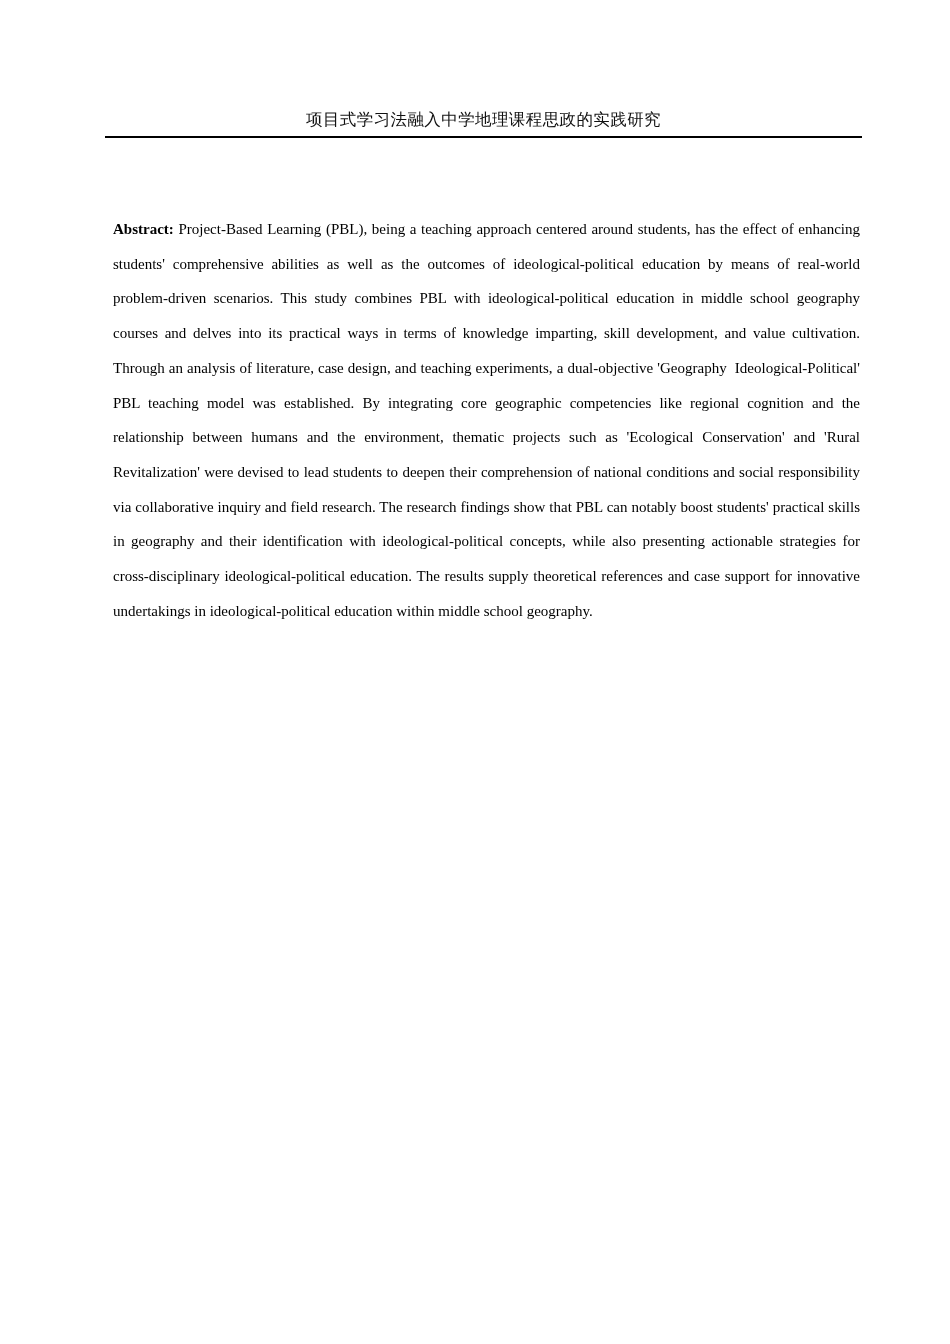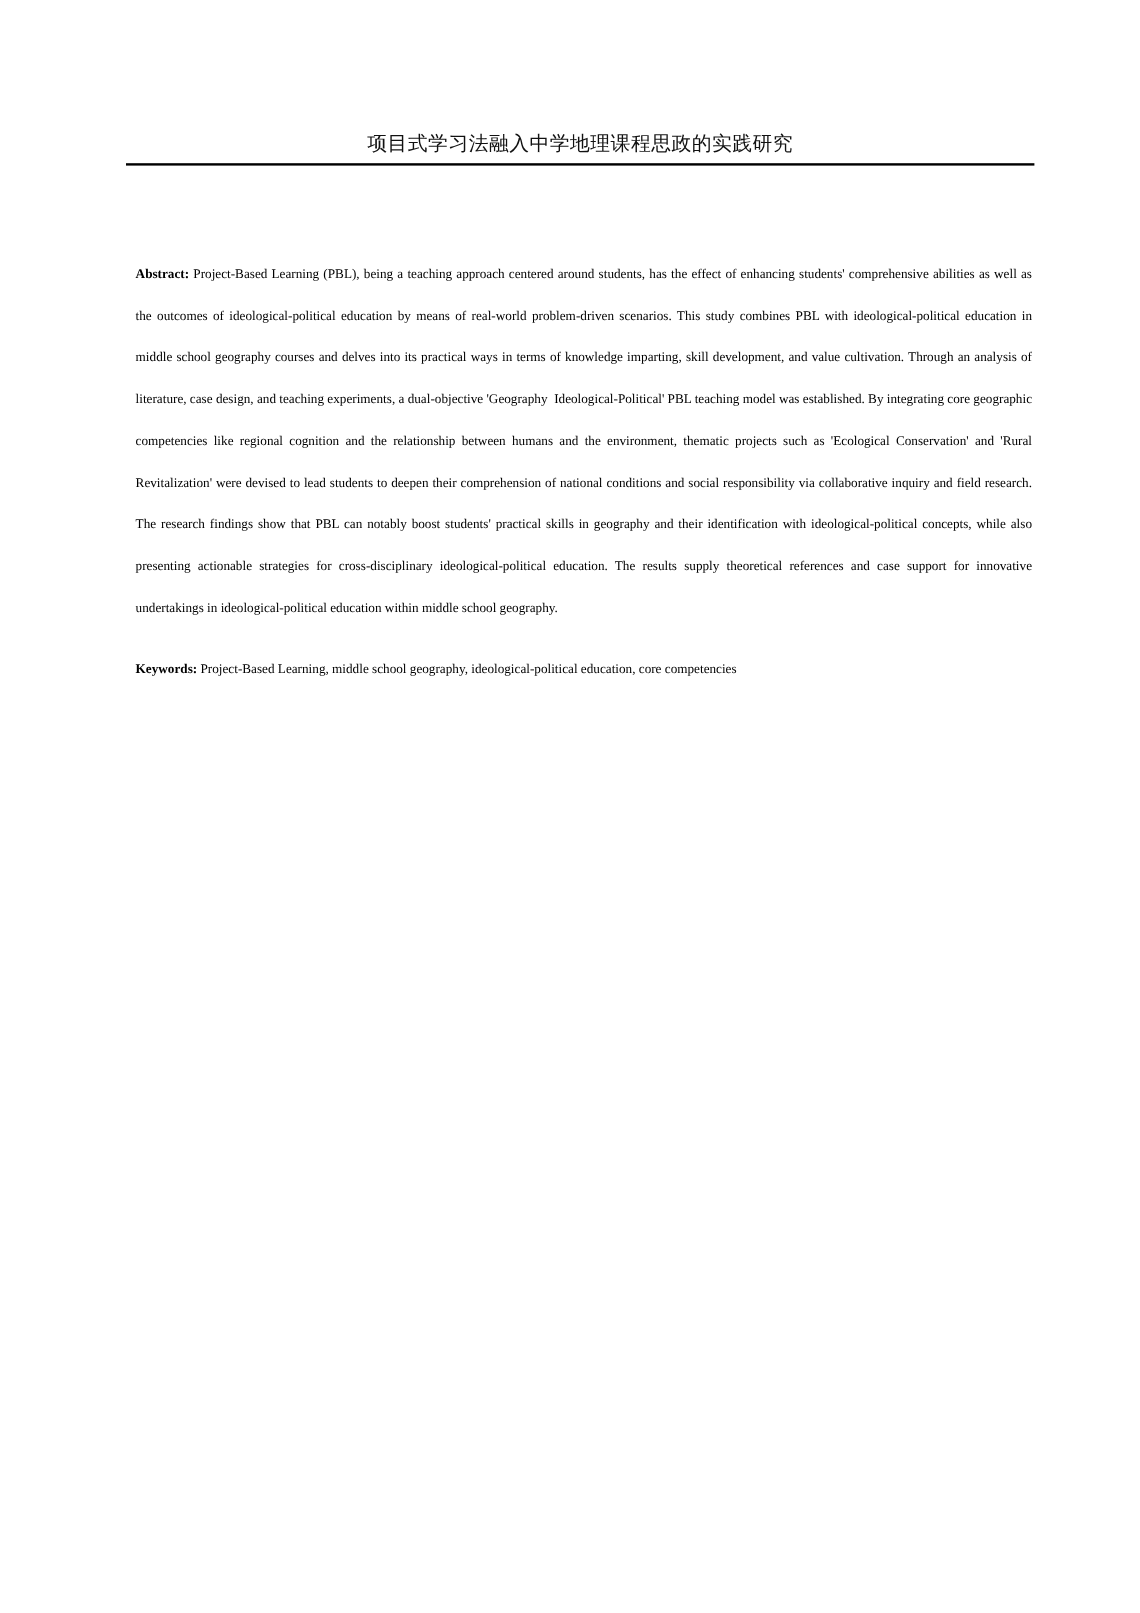--- a/index.html
+++ b/index.html
@@ -49,21 +49,21 @@
 
   
   .content {
     position: absolute;
     left: 113px;
     top: 212px;
     width: 747px;
   }
 
   .para {
-    font-size: 11px;
+    font-size: 15px;
     line-height: 34.7px;
     text-align: justify;
     text-justify: inter-word;
     margin: 0;
     color: #000000;
     hyphens: none;
   }
 
   .para + .para {
     margin-top: 17px;
@@ -100,18 +100,17 @@
 
   <div class="page-header">
     <div class="header-title">项目式学习法融入中学地理课程思政的实践研究</div>
     <div class="header-rule"></div>
   </div>
 
   <div class="content">
 
     <p class="para"><span class="lead">Abstract:</span><span class="keep-space"> Project-Based Learning (PBL), being a teaching approach centered around students, has the effect of enhancing students' comprehensive abilities as well as the outcomes of ideological-political education by means of real-world problem-driven scenarios. This study combines PBL with ideological-political education in middle school geography courses and delves into its practical ways in terms of knowledge imparting, skill development, and value cultivation. Through an analysis of literature, case design, and teaching experiments, a dual-objective 'Geography  Ideological-Political' PBL teaching model was established. By integrating core geographic competencies like regional cognition and the relationship between humans and the environment, thematic projects such as 'Ecological Conservation' and 'Rural Revitalization' were devised to lead students to deepen their comprehension of national conditions and social responsibility via collaborative inquiry and field research. The research findings show that PBL can notably boost students' practical skills in geography and their identification with ideological-political concepts, while also presenting actionable strategies for cross-disciplinary ideological-political education. The results supply theoretical references and case support for innovative undertakings in ideological-political education within middle school geography.</span></p>
 
-    <p class="para"><span class="lead">Keywords:</span><span> Project-Based Learning, middle school geography, ideological-political education, core competencies</span></p>
 
   </div>
 
 
 </div>
 
 </body></html>

